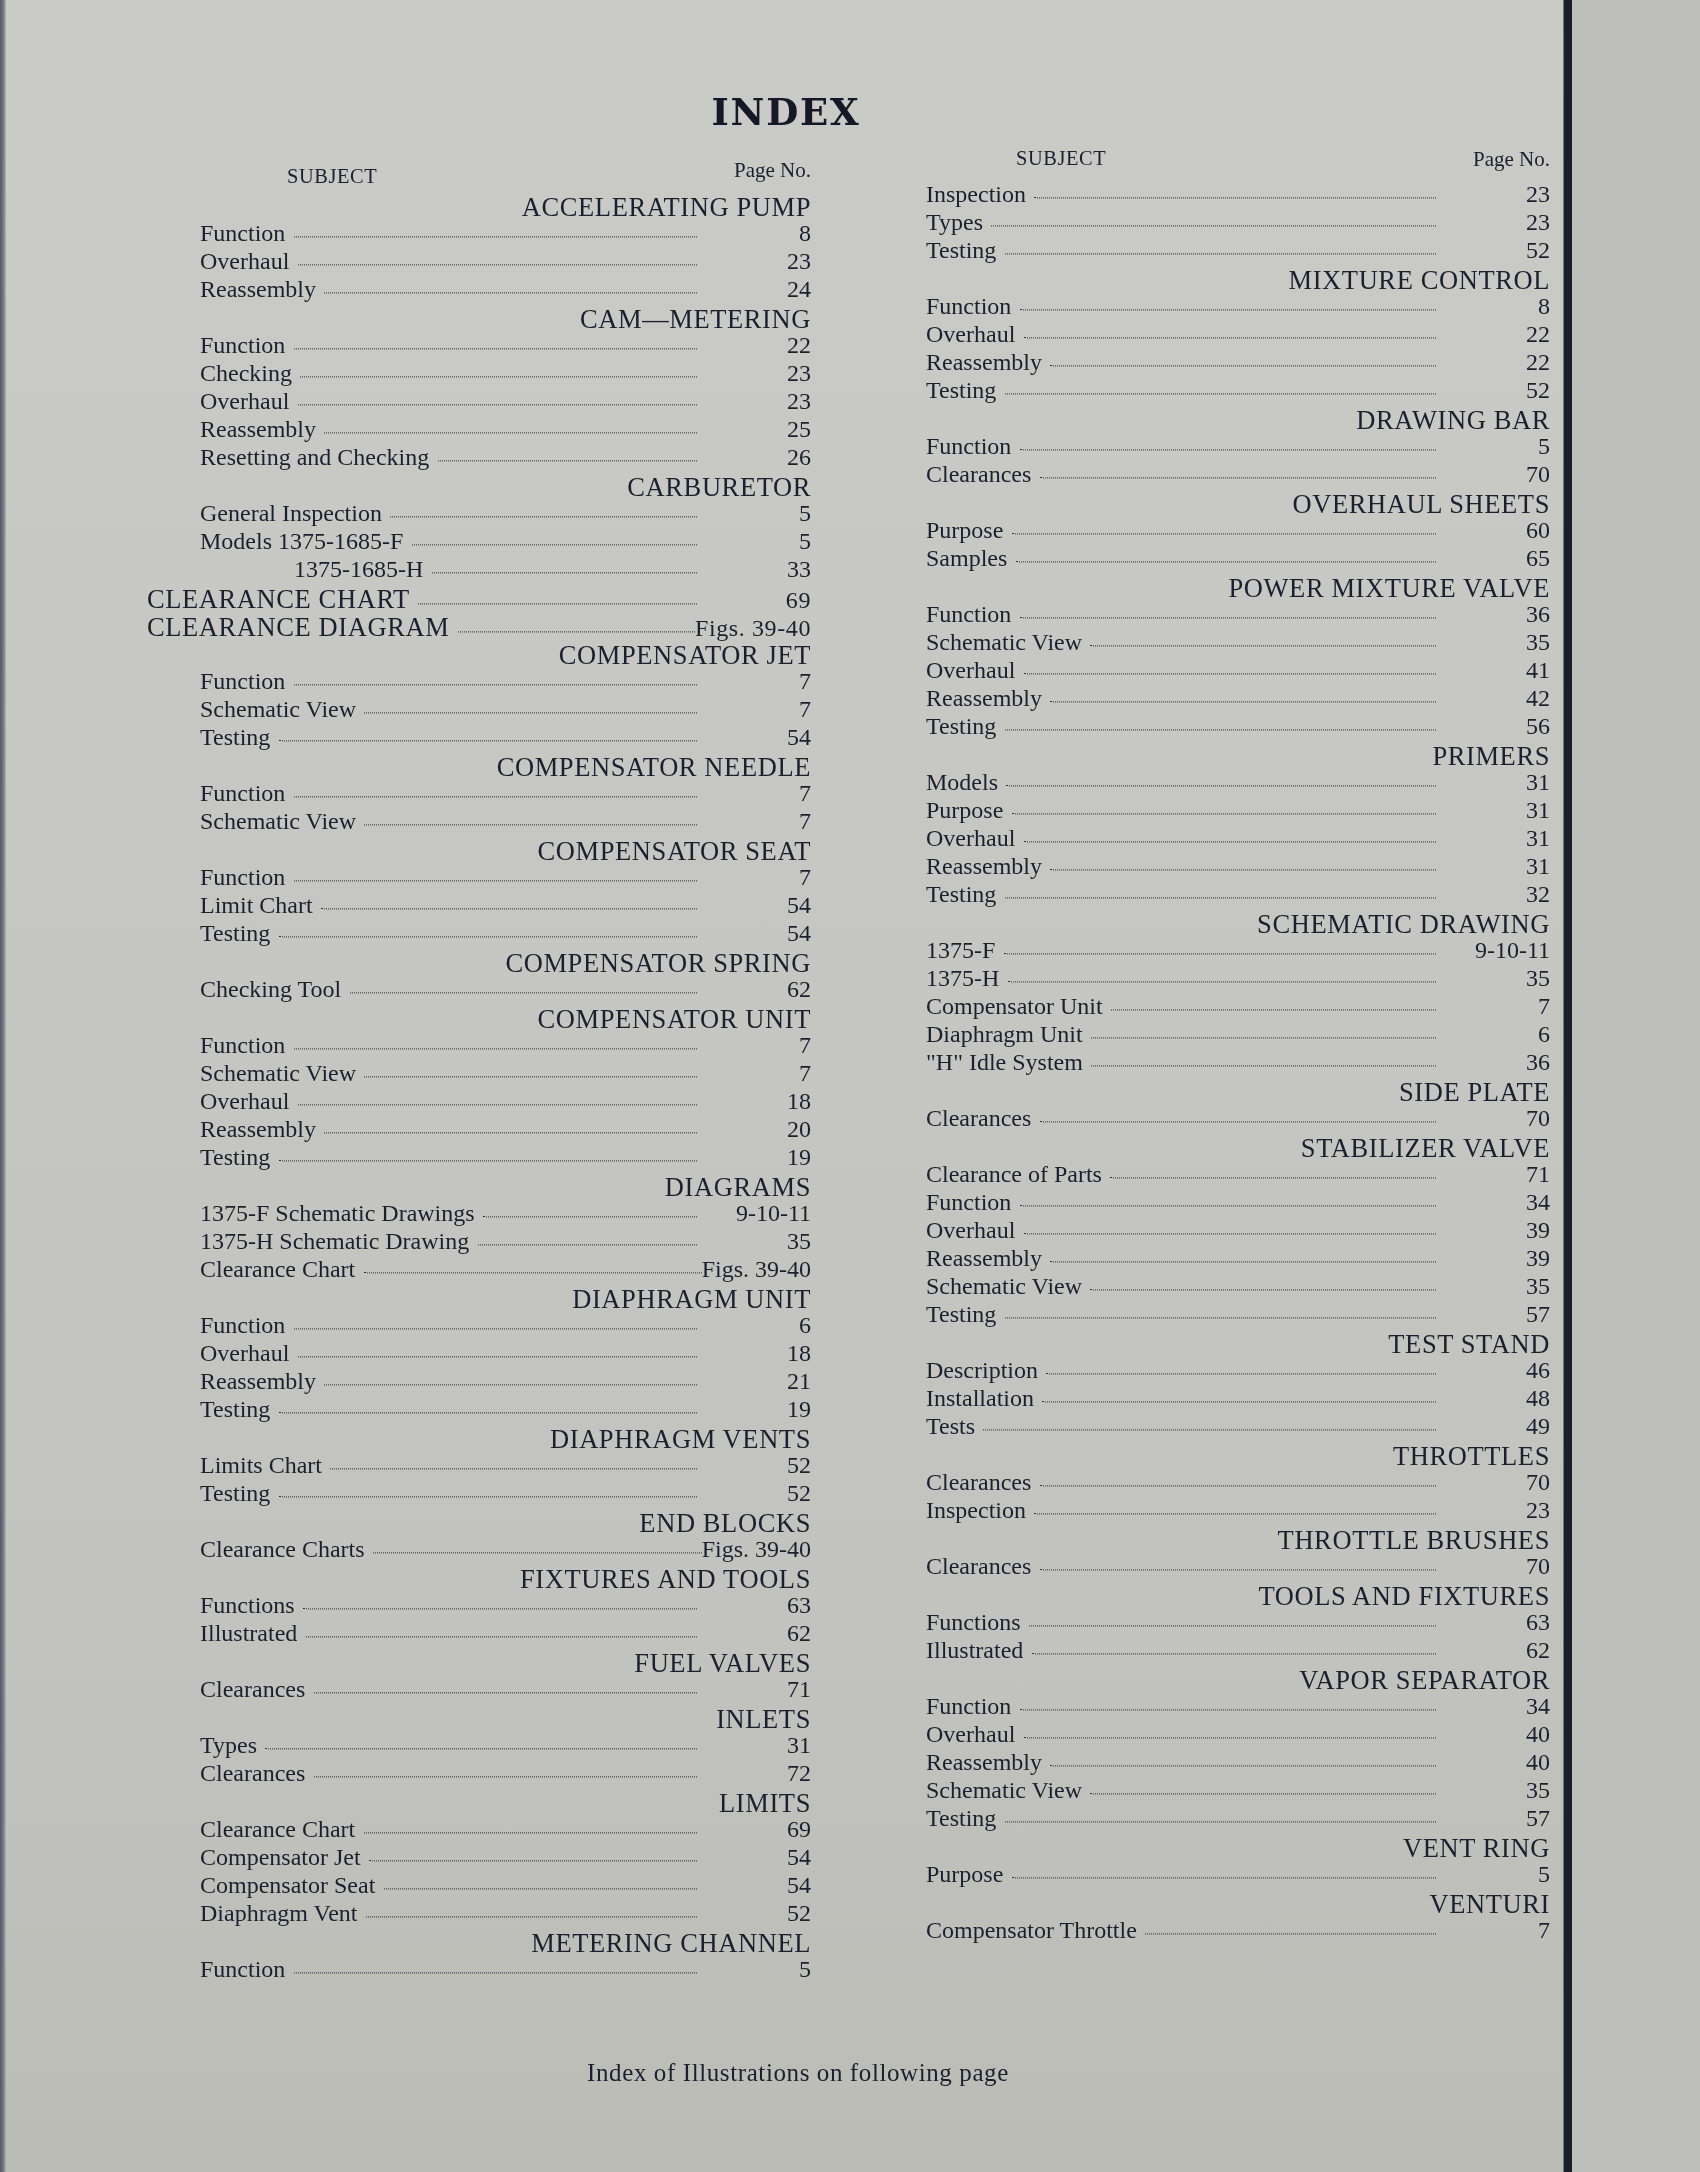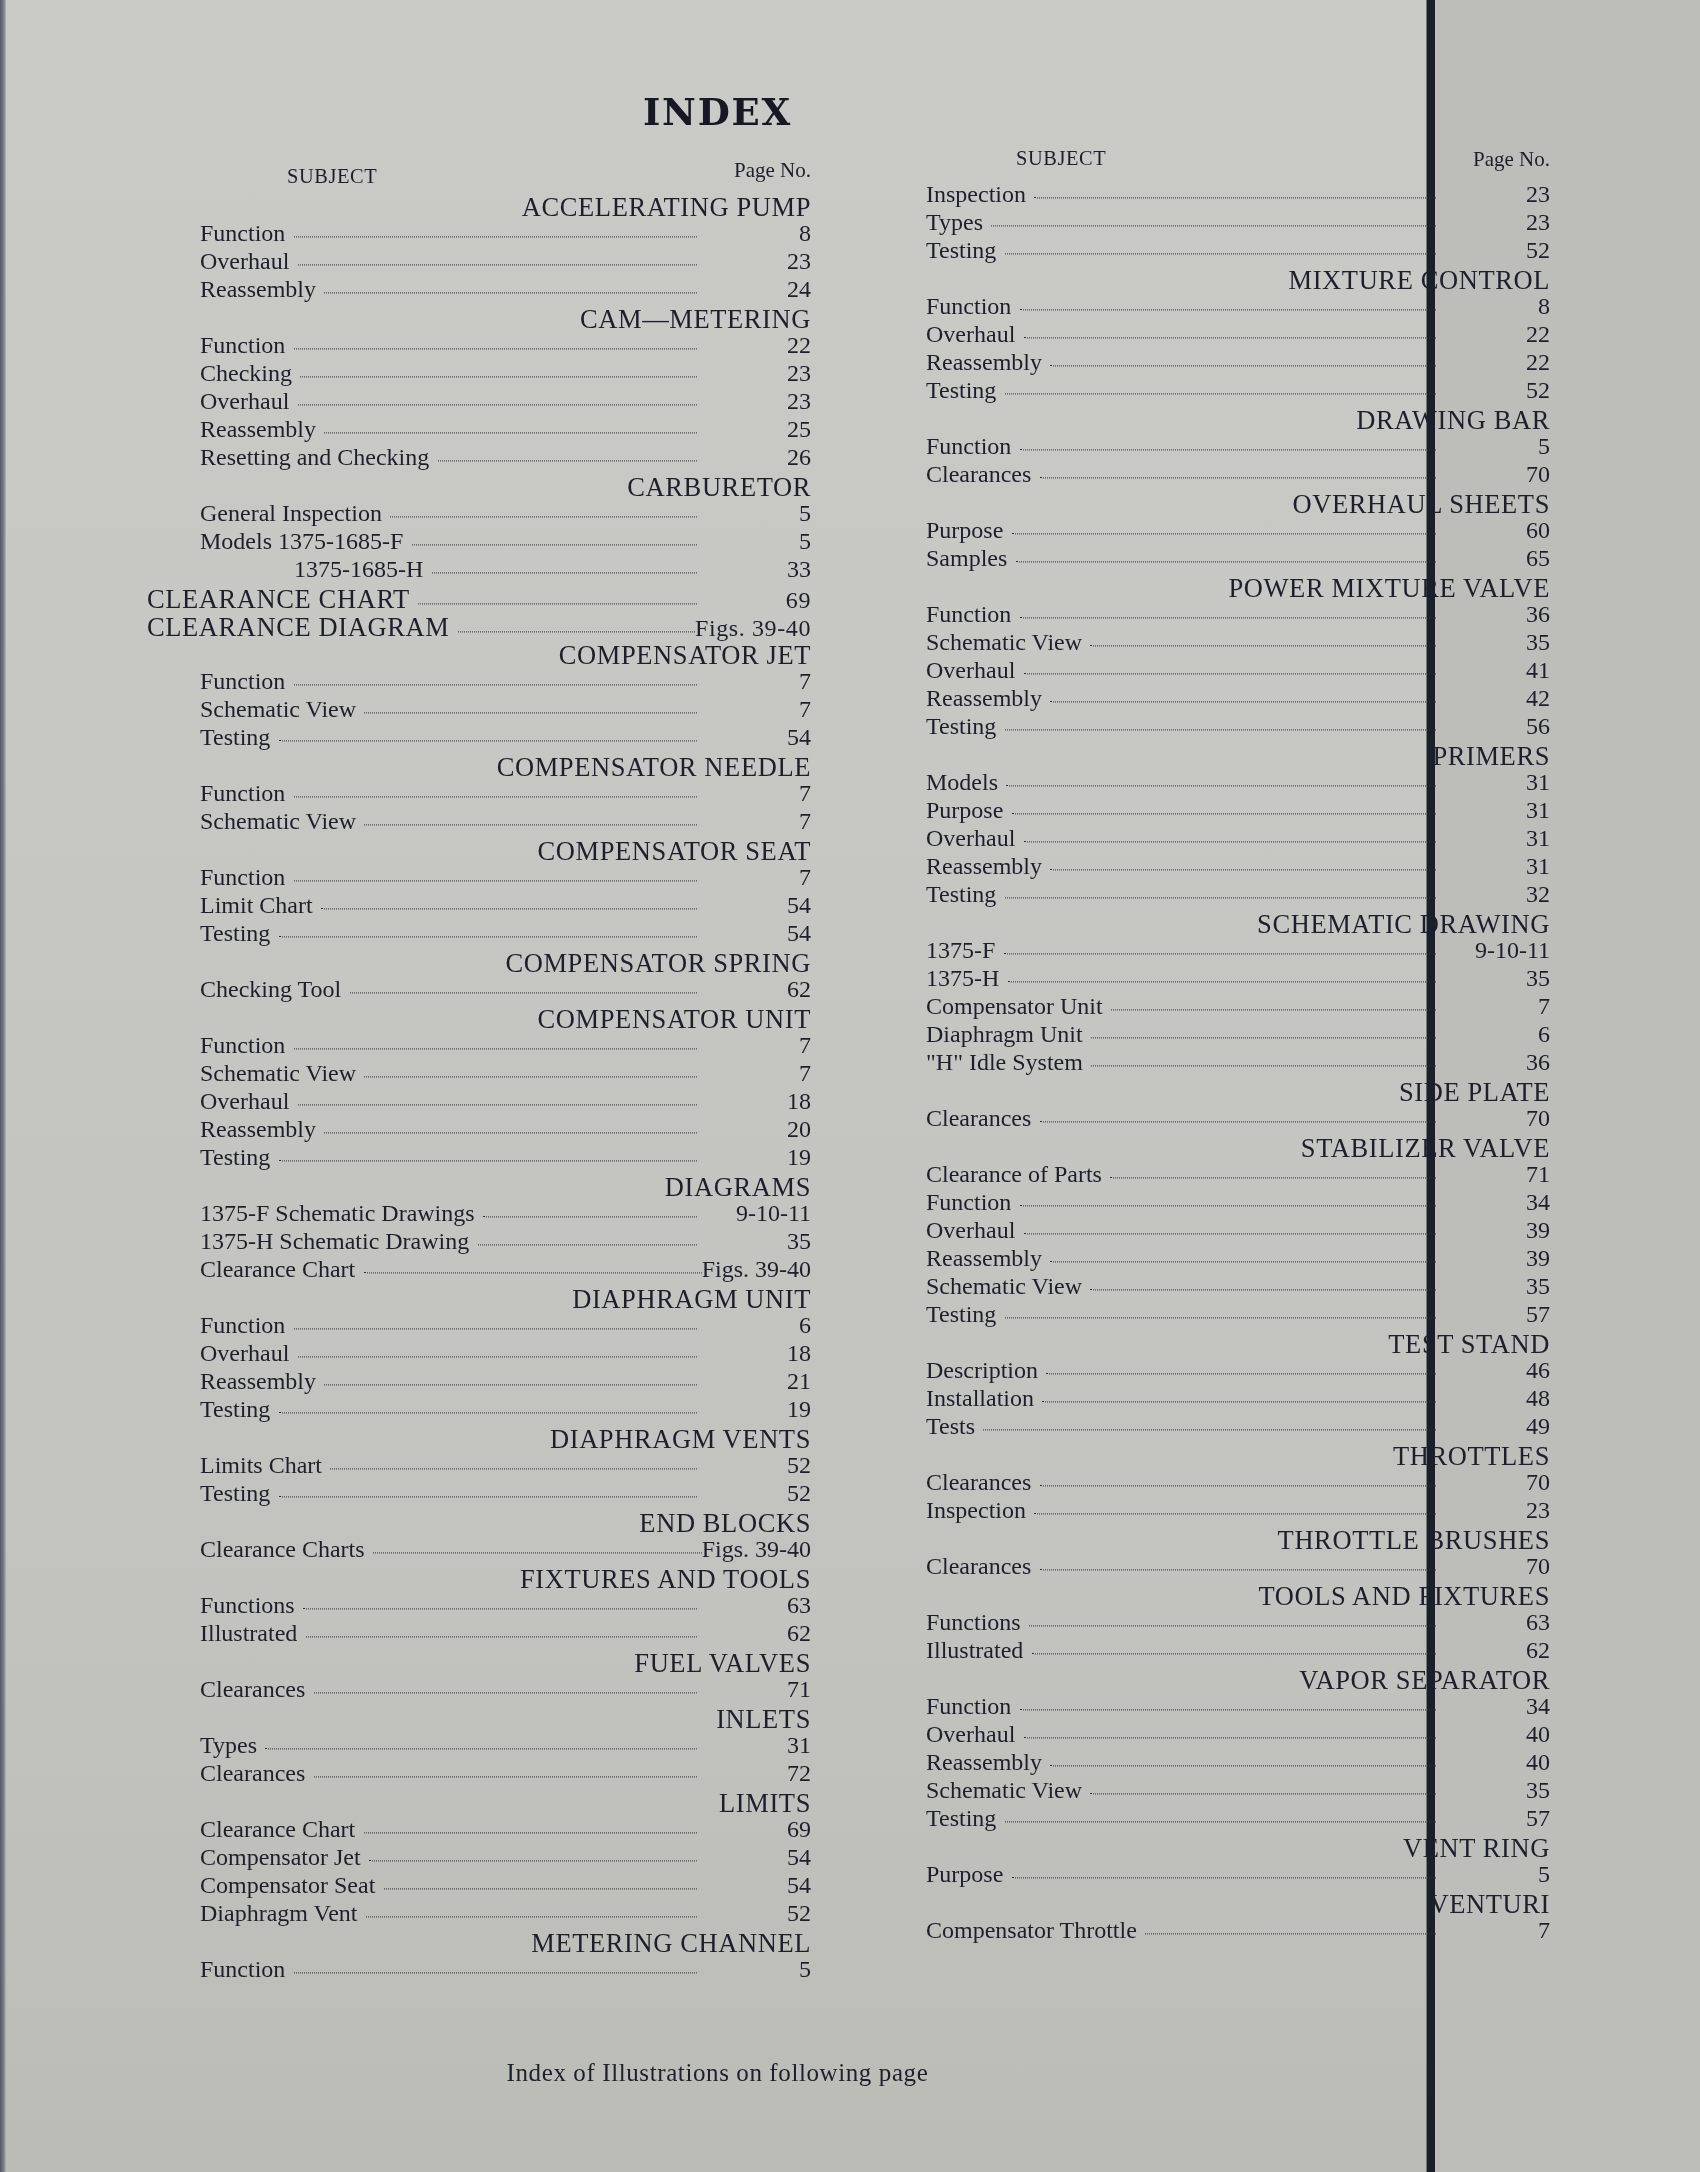--- a/index.html
+++ b/index.html
@@ -3,21 +3,21 @@
 <meta charset="utf-8">
 <style>
   html, body { margin: 0; padding: 0; }
   body {
     width: 1701px; height: 2172px; position: relative; overflow: hidden;
     background: #bdbdb9;
     font-family: "Liberation Serif", "DejaVu Serif", serif;
     color: #1d1f2e;
   }
   .page {
-    position: absolute; left: 0; top: 0; width: 1435px; height: 2172px;
+    position: absolute; left: 0; top: 0; width: 1572px; height: 2172px;
     background: linear-gradient(180deg, #cacac7 0%, #c6c6c2 40%, #c2c2be 75%, #bcbcb7 100%);
   }
   .left-edge {
     position: absolute; left: 0; top: 0; width: 6px; height: 2172px;
     background: linear-gradient(90deg, #55566a 0%, #7b7c86 60%, #b6b6b2 100%);
   }
   .right-edge {
     position: absolute; right: 0; top: 0; width: 8.4px; height: 2172px;
     background: #1b1f2c;
     border-left: 1.2px solid #6f7a70;
@@ -44,21 +44,21 @@
   .sub.deep { padding-left: 147px; }
   .label { white-space: nowrap; }
   .leader {
     flex: 1; margin: 0 0 0 8.4px; border-bottom: 1.8px dotted #2b2d3c;
     transform: translateY(-3.6px); min-width: 24px;
   }
   .pg { min-width: 114px; text-align: right; white-space: nowrap; }
   .pg.figs { min-width: 0; }
   .heading .pg { font-size: 24px; }
   .footer {
-    position: absolute; left: 0; width: 100%; top: 2059px; text-align: center;
+    position: absolute; left: 12px; width: 100%; top: 2059px; text-align: center;
     font-size: 25px; letter-spacing: 0.6px;
   }
 </style>
 </head>
 <body>
 
 <div class="page">
   <div class="left-edge"></div>
   <div class="right-edge"></div>
 

